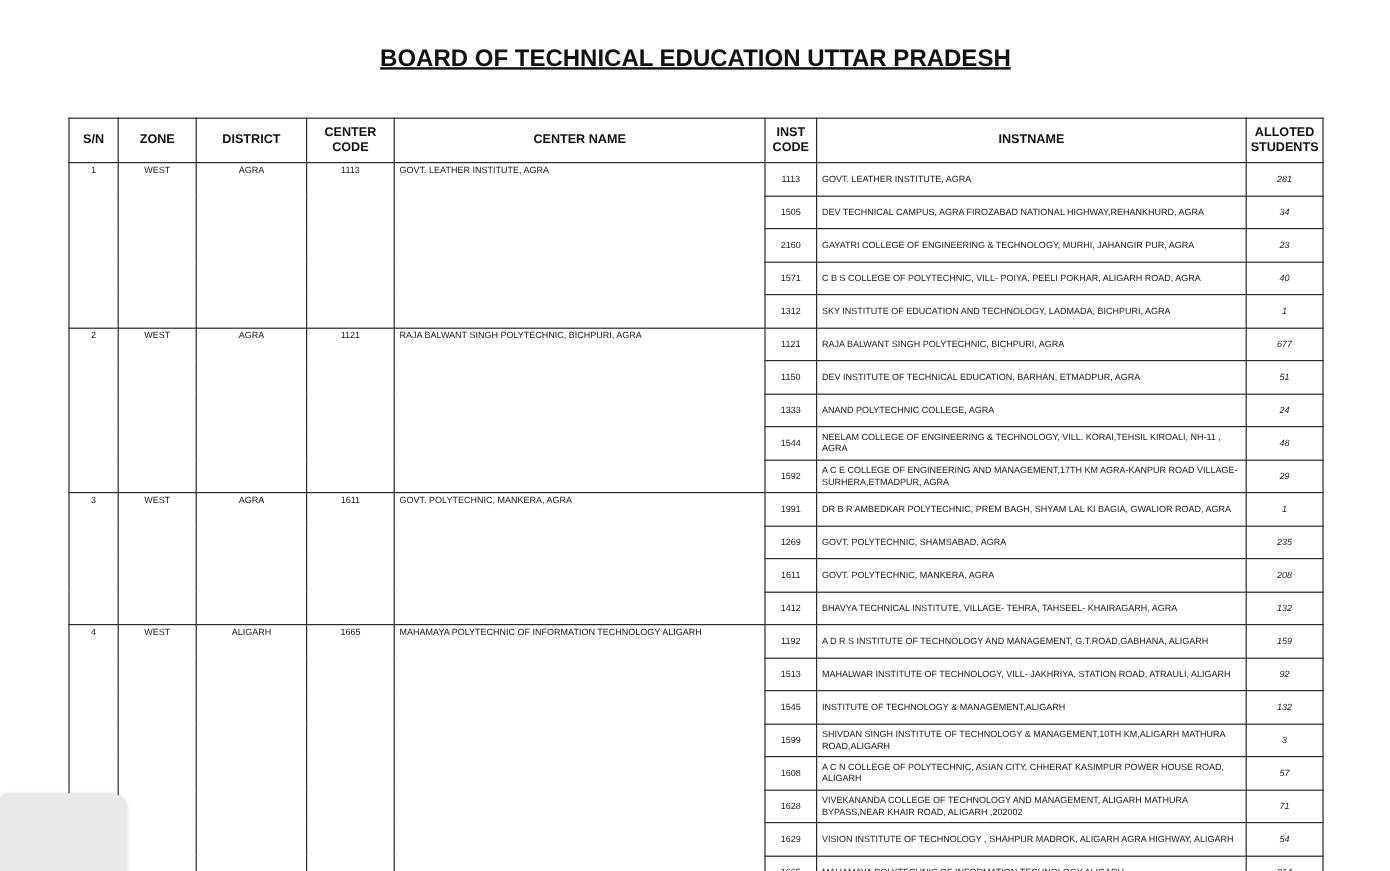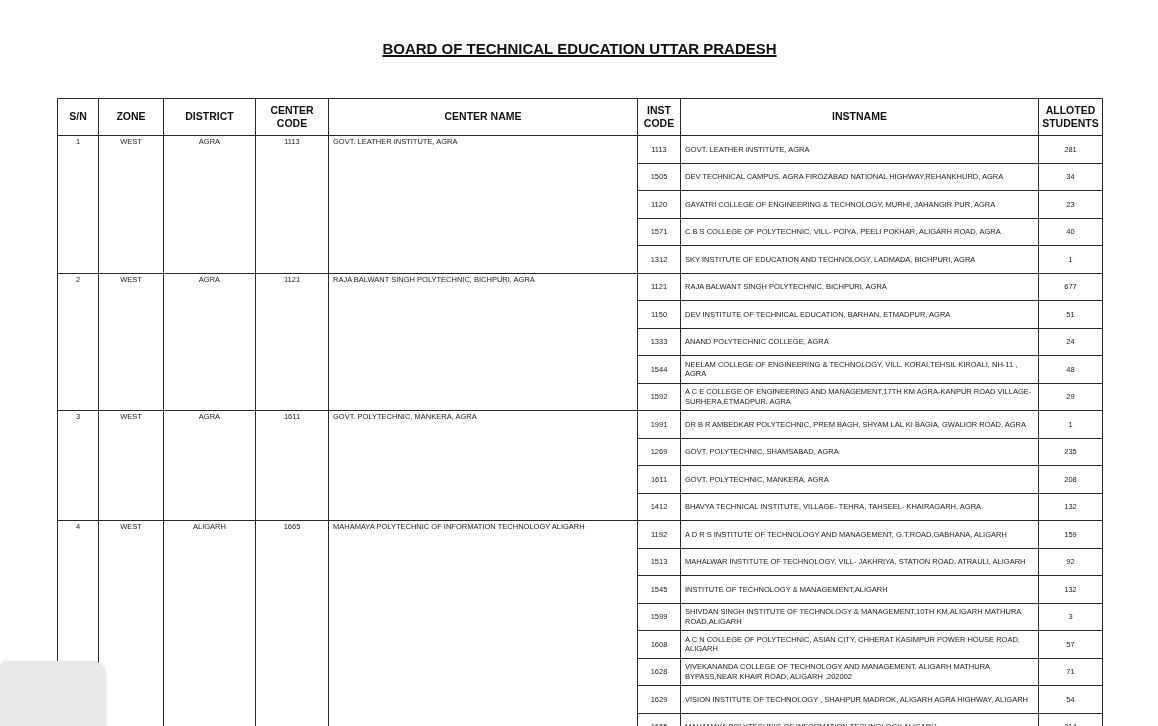--- a/index.html
+++ b/index.html
@@ -13,21 +13,21 @@
     position: relative;
     width: 1158px; height: 726px;
     background: #ffffff;
     overflow: hidden;
   }
   .title-block {
     position: absolute;
     top: 38px; left: 57px; width: 1045px;
     text-align: center;
     font-weight: bold;
-    font-size: 15px;
+    font-size: 20px;
     color: #111;
     line-height: 22px;
   }
   .title-block div {
     text-decoration: underline;
     text-decoration-thickness: 1.5px;
   }
   table.centers {
     position: absolute;
     left: 57px; top: 98px;
@@ -60,21 +60,21 @@
     vertical-align: top;
     text-align: center;
     padding-top: 4px;
   }
   td.center-name-cell {
     text-align: left;
     padding-left: 6px;
   }
   td.inst-code-cell { text-align: center; vertical-align: middle; }
   td.instname-cell  { text-align: left; vertical-align: middle; padding-left: 6px; padding-right: 4px; }
-  td.students-cell  { text-align: center; vertical-align: middle; }
+  td.students-cell  { text-align: center; vertical-align: middle; font-style: italic; }
   .corner-overlay {
     position: absolute;
     left: 0; top: 661px;
     width: 106px; height: 66px;
     background: #e9e9e9;
     border-radius: 6px 14px 0 0;
     box-shadow: 0 0 3px rgba(0,0,0,0.10);
   }
 </style>
 </head>
@@ -119,21 +119,21 @@
           <td class="inst-code-cell">1113</td>
           <td class="instname-cell">GOVT. LEATHER INSTITUTE, AGRA</td>
           <td class="students-cell">281</td>
         </tr>
         <tr class="inst-row">
           <td class="inst-code-cell">1505</td>
           <td class="instname-cell">DEV TECHNICAL CAMPUS, AGRA FIROZABAD NATIONAL HIGHWAY,REHANKHURD, AGRA</td>
           <td class="students-cell">34</td>
         </tr>
         <tr class="inst-row">
-          <td class="inst-code-cell">1120</td>
+          <td class="inst-code-cell">2160</td>
           <td class="instname-cell">GAYATRI COLLEGE OF ENGINEERING &amp; TECHNOLOGY, MURHI, JAHANGIR PUR, AGRA</td>
           <td class="students-cell">23</td>
         </tr>
         <tr class="inst-row">
           <td class="inst-code-cell">1571</td>
           <td class="instname-cell">C B S COLLEGE OF POLYTECHNIC, VILL- POIYA, PEELI POKHAR, ALIGARH ROAD, AGRA</td>
           <td class="students-cell">40</td>
         </tr>
         <tr class="inst-row">
           <td class="inst-code-cell">1312</td>

